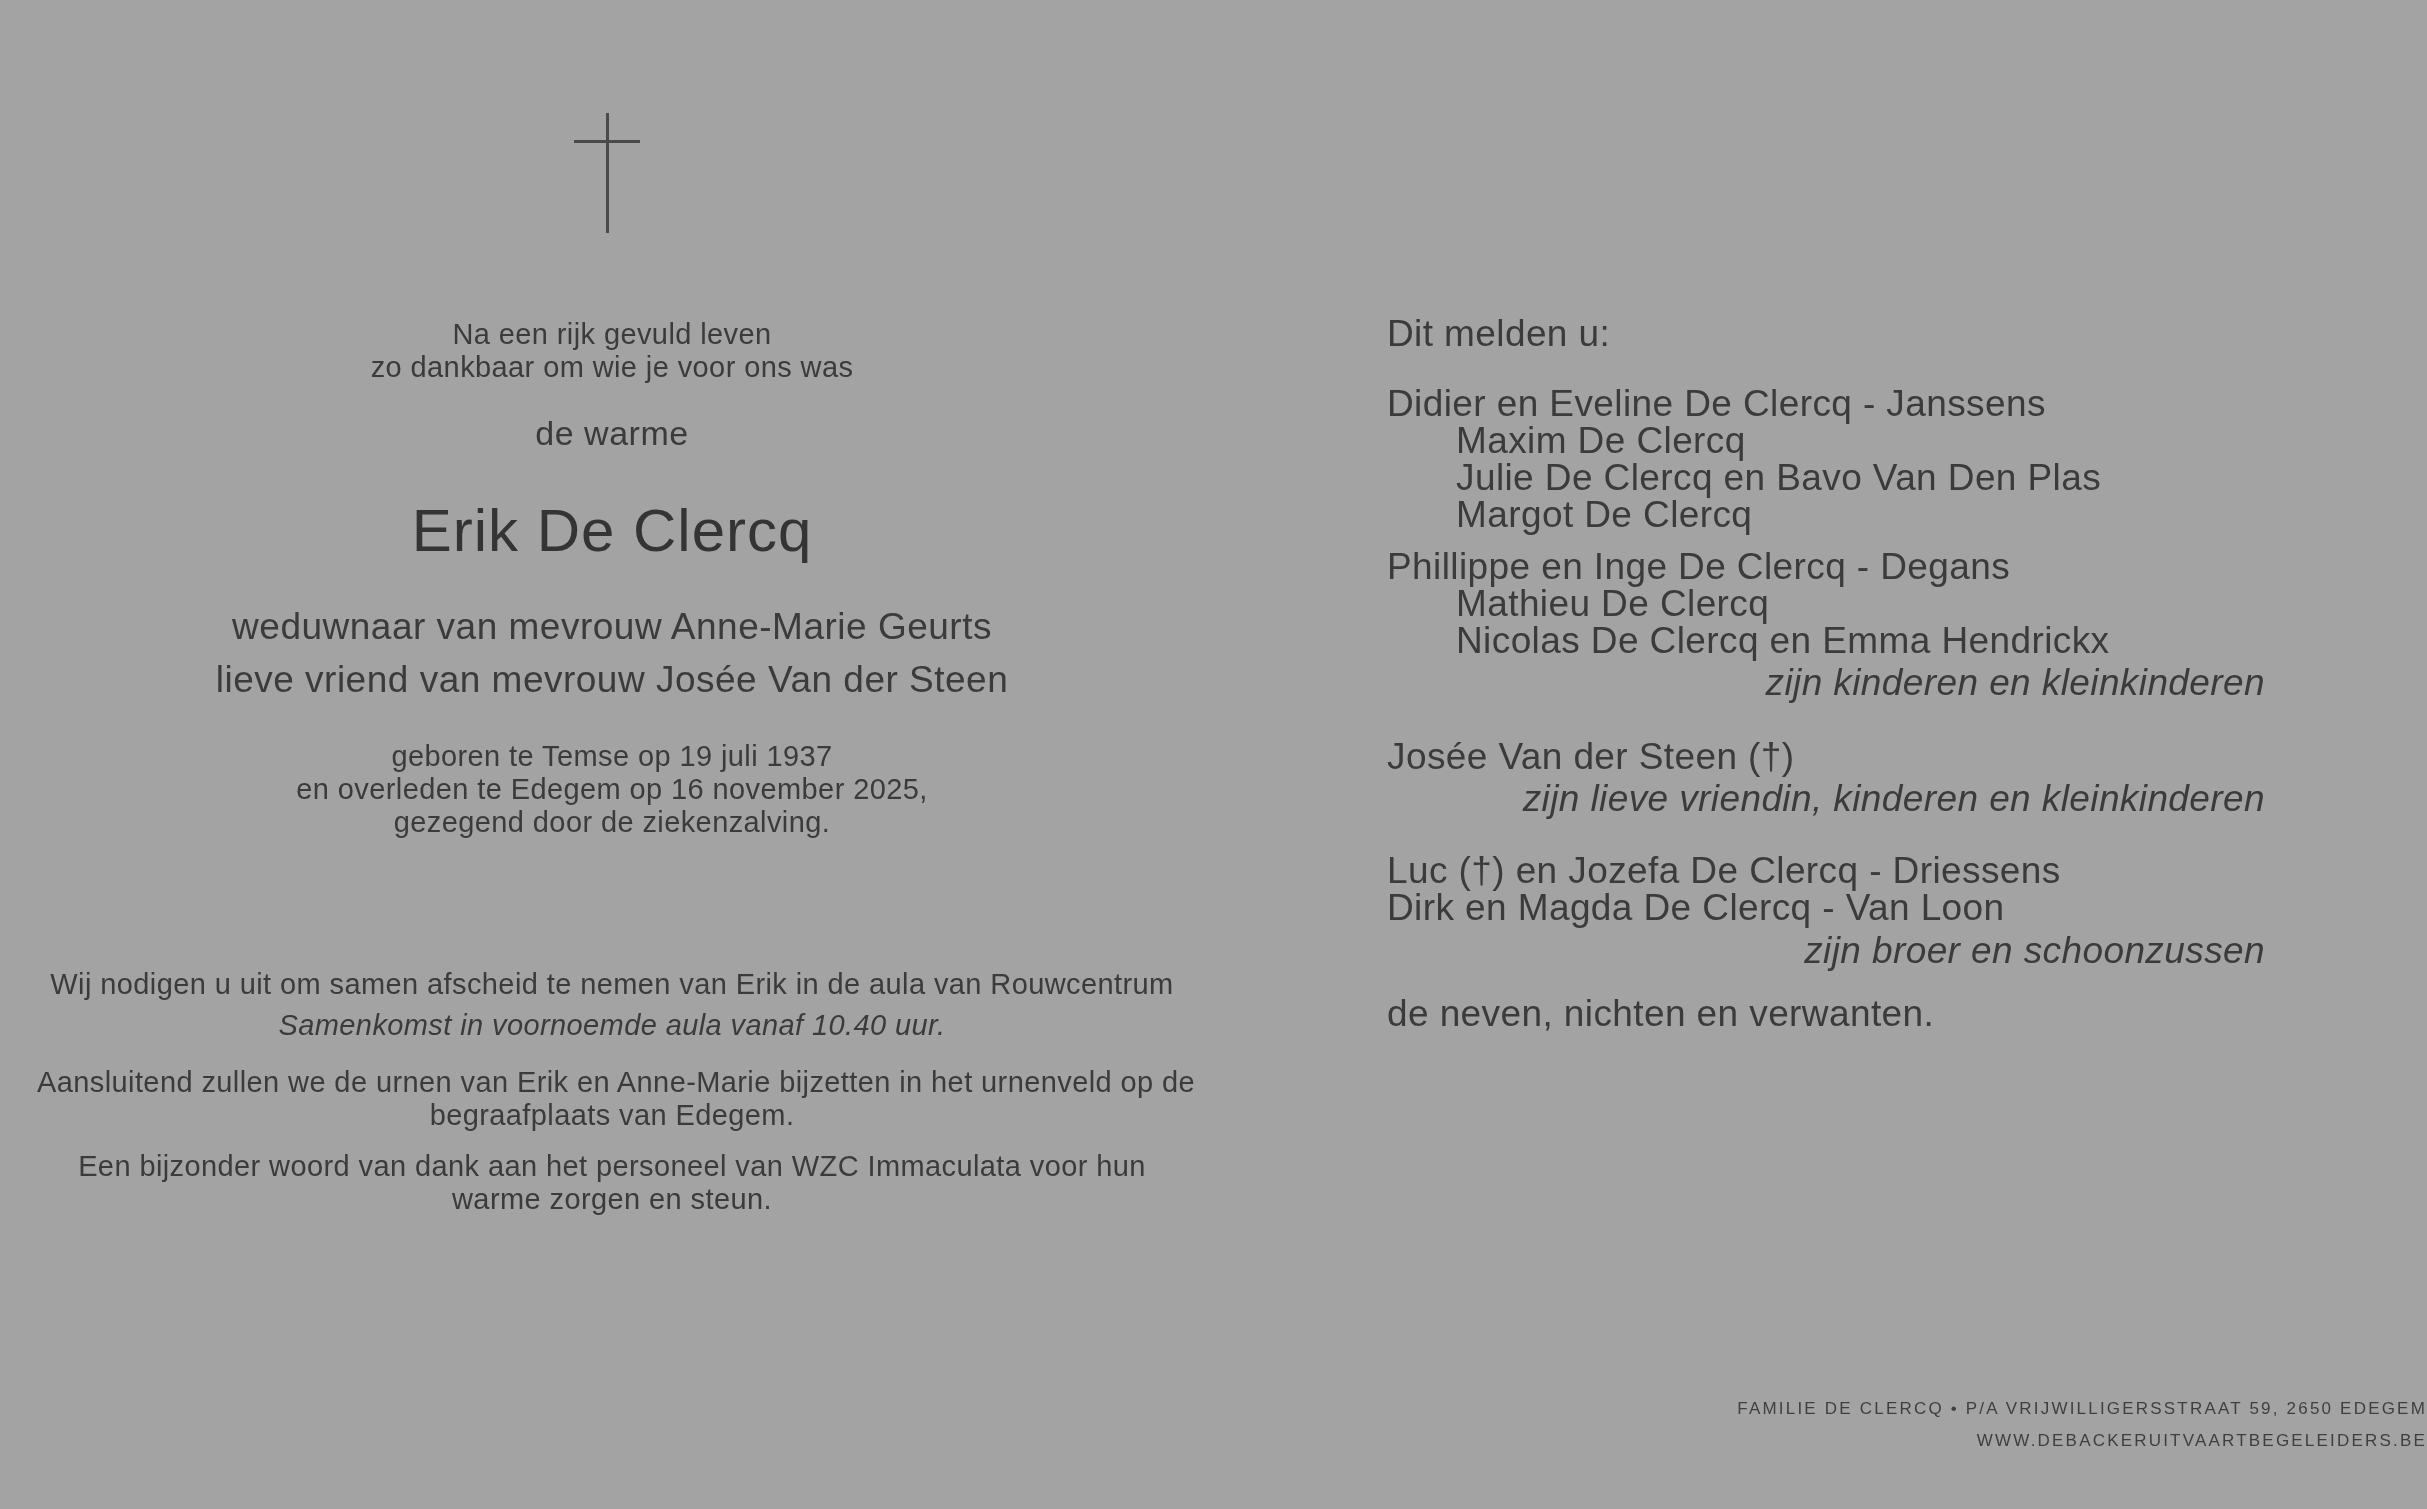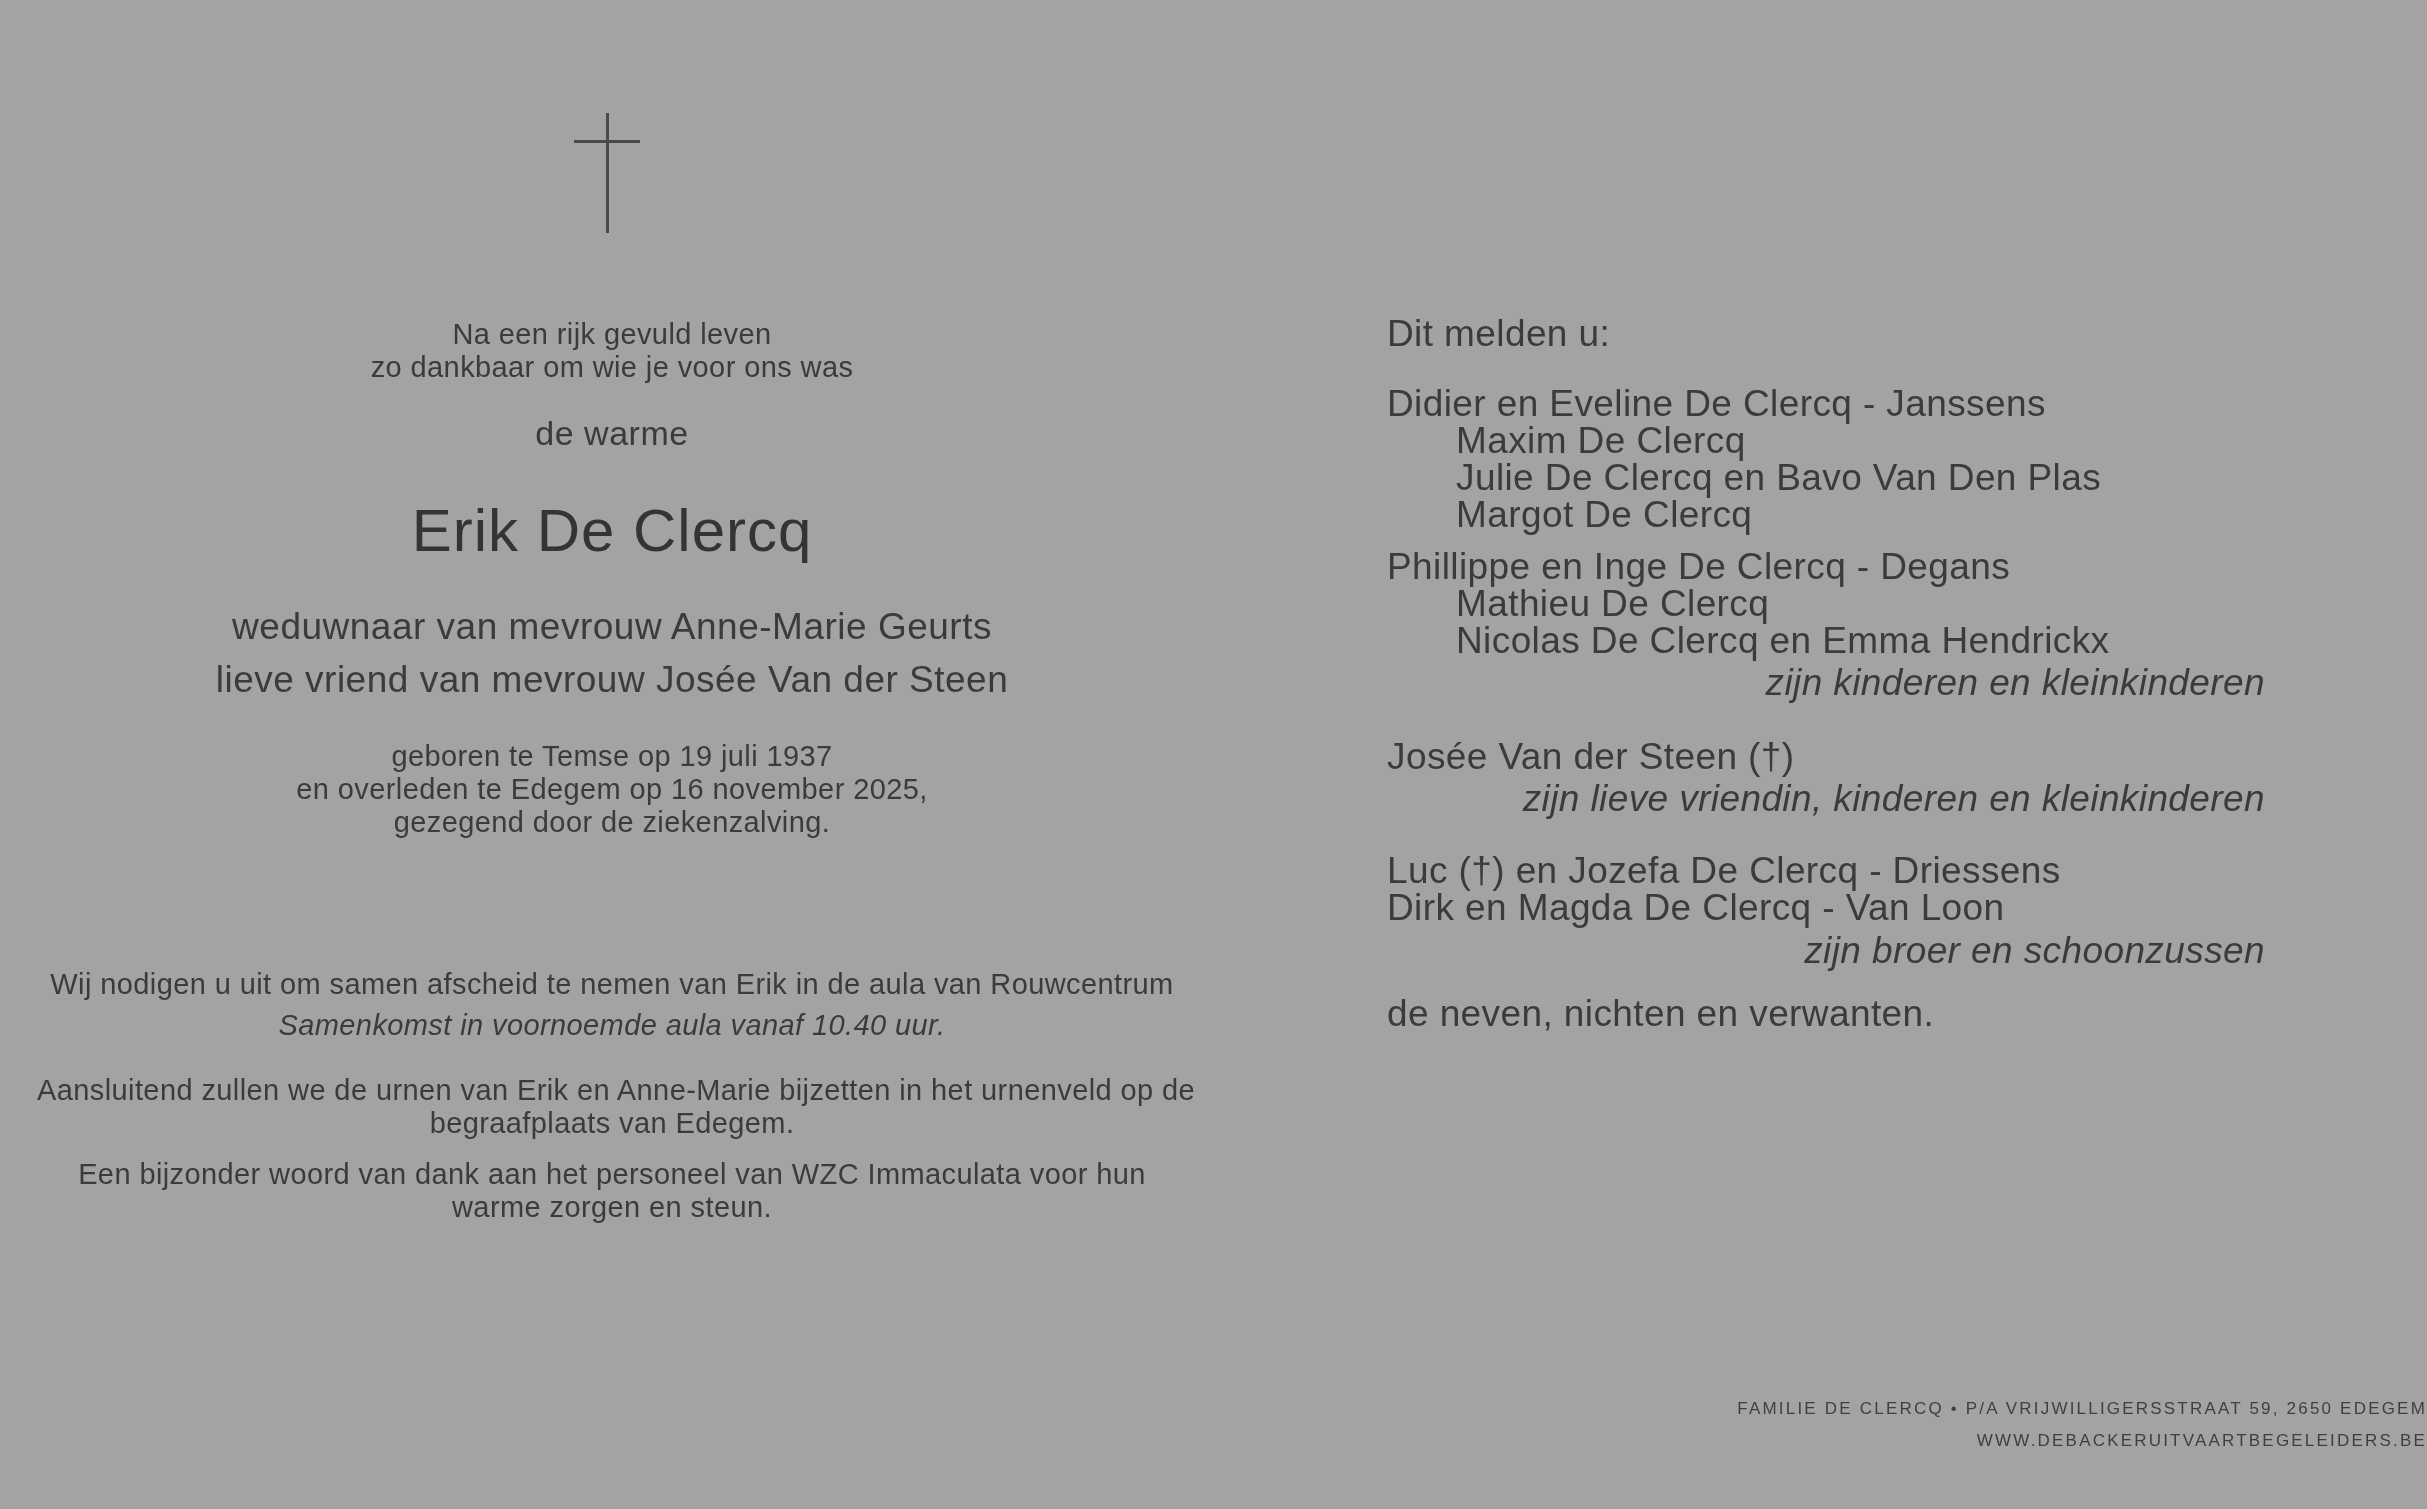--- a/index.html
+++ b/index.html
@@ -35,21 +35,21 @@
     font-weight:normal;
     letter-spacing:1px;
     color:#343434;
     white-space:nowrap;
   }
   .lc .relation1{margin-top:39px;font-size:37px;line-height:44px;letter-spacing:0.5px;white-space:nowrap;}
   .lc .relation2{margin-top:9px;font-size:37px;line-height:44px;letter-spacing:0.5px;white-space:nowrap;}
   .lc .life{margin-top:38px;}
   .lc .invitation{margin-top:129px;}
   .lc .gathering{margin-top:8px;font-style:italic;}
-  .lc .urn{margin-top:32px;text-align:center;}
+  .lc .urn{margin-top:24px;text-align:center;}
   .lc .thanks{margin-top:18px;}
   .lc b{font-weight:bold;color:#323232;}
 
   
   .rc{
     position:absolute;
     left:1387px;
     top:315px;
     width:878px;
     font-size:37px;

